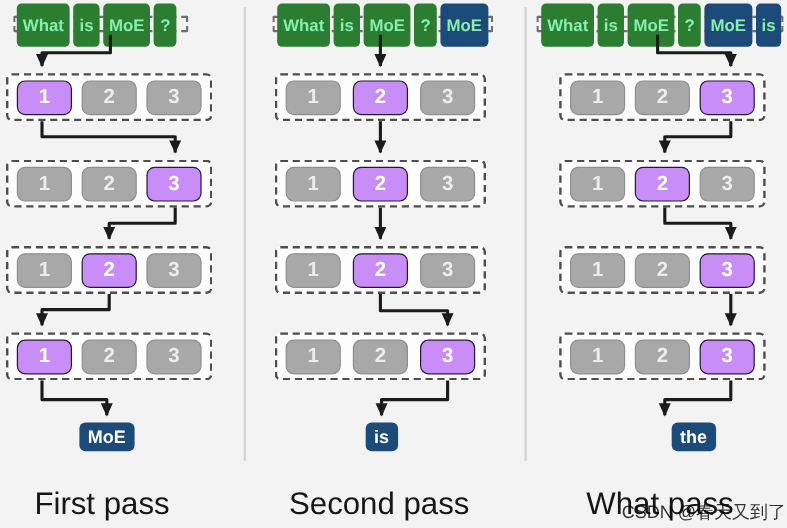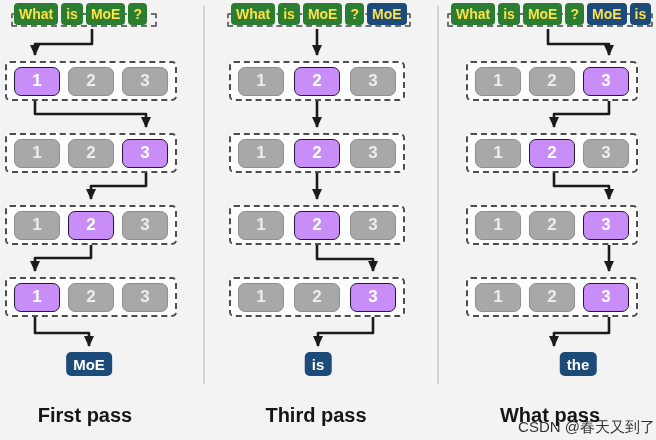--- a/index.html
+++ b/index.html
@@ -10,22 +10,22 @@
   }
   html,body{margin:0;padding:0;}
   body{
     width:656px;height:440px;position:relative;overflow:hidden;
     background:#f3f3f3;
     font-family:"Liberation Sans",sans-serif;
   }
   .prompt-row{position:absolute;display:flex;gap:3px;z-index:2;}
   .tok{
     display:inline-flex;align-items:center;justify-content:center;
-    height:22px;padding:0 5px;border-radius:4px;
-    color:#fde047;font-weight:bold;font-size:14px;white-space:nowrap;
+    height:36px;padding:0 5px;border-radius:4px;
+    color:#86efac;font-weight:bold;font-size:14px;white-space:nowrap;
   }
   .tok.green{background:var(--c-prompt);}
   .tok.navy{background:var(--c-gen);}
   .tok-underlay{
     position:absolute;height:14px;border:2px dashed #6e6e6e;border-radius:2px;
     z-index:1;background:transparent;box-sizing:border-box;
   }
   .expert-row{
     position:absolute;height:40px;box-sizing:border-box;
     border:2.5px dashed #4d4d4d;border-radius:5px;background:#fdfdfd;
@@ -40,21 +40,21 @@
   }
   .expert.active{background:var(--c-active);border-color:#241a38;color:#fff;}
   .out-token{
     position:absolute;transform:translateX(-50%);
     height:24px;padding:0 7px;border-radius:5px;background:var(--c-gen);
     color:#fff;font-weight:bold;font-size:15px;
     display:flex;align-items:center;z-index:2;white-space:nowrap;
   }
   .pass-label{
     position:absolute;transform:translateX(-50%);
-    font-size:20px;font-weight:bold;color:#161616;z-index:2;white-space:nowrap;
+    font-size:26px;font-weight:normal;color:#161616;z-index:2;white-space:nowrap;
   }
   .divider{position:absolute;width:2px;background:#d4d4d4;top:6px;height:378px;z-index:1;}
   .watermark{
     position:absolute;right:1px;top:418px;font-size:15px;
     color:#000000;opacity:0.8;z-index:6;white-space:nowrap;
   }
   svg.arrows{position:absolute;left:0;top:0;z-index:3;pointer-events:none;}
 </style>
 </head>
 <body>
@@ -118,21 +118,21 @@
   <div class="expert active">2</div>
   <div class="expert">3</div>
 </div>
 <div class="expert-row" style="left:229px;top:277px;width:176px">
   <div class="expert">1</div>
   <div class="expert">2</div>
   <div class="expert active">3</div>
 </div>
 
 <div class="out-token" style="left:318px;top:352px">is</div>
-<div class="pass-label" style="left:316px;top:404px">Third pass</div>
+<div class="pass-label" style="left:316px;top:404px">Second pass</div>
 
 <div class="tok-underlay" style="left:447px;top:13px;width:206px"></div>
 <div class="prompt-row" style="left:451px;top:3px">
   <span class="tok green">What</span>
   <span class="tok green">is</span>
   <span class="tok green">MoE</span>
   <span class="tok green">?</span>
   <span class="tok navy">MoE</span>
   <span class="tok navy">is</span>
 </div>

